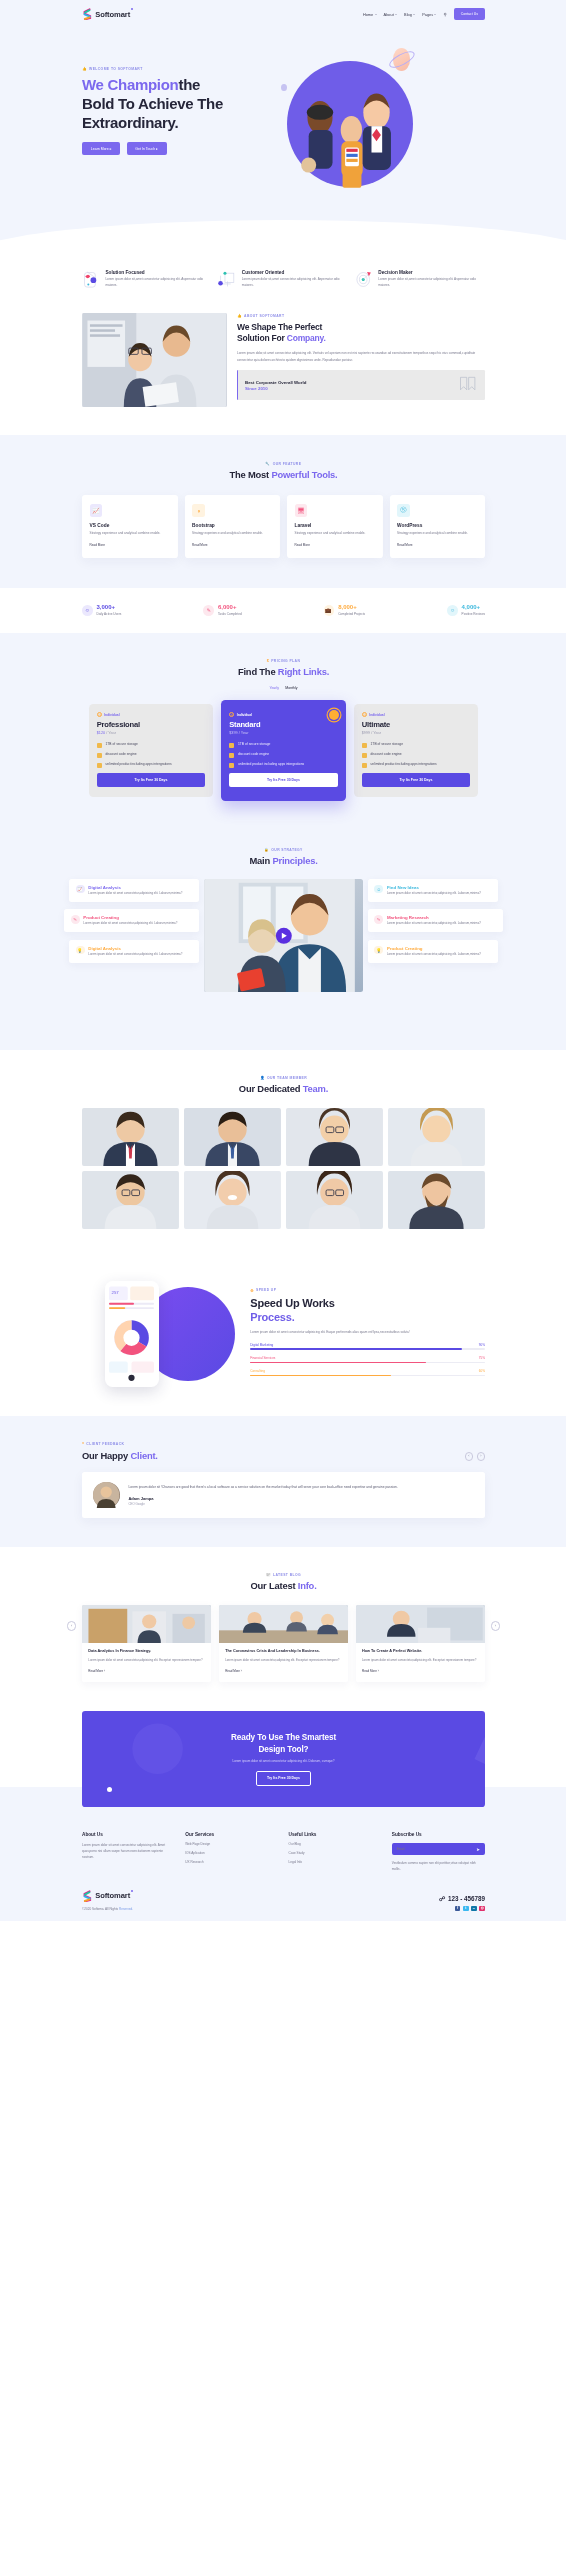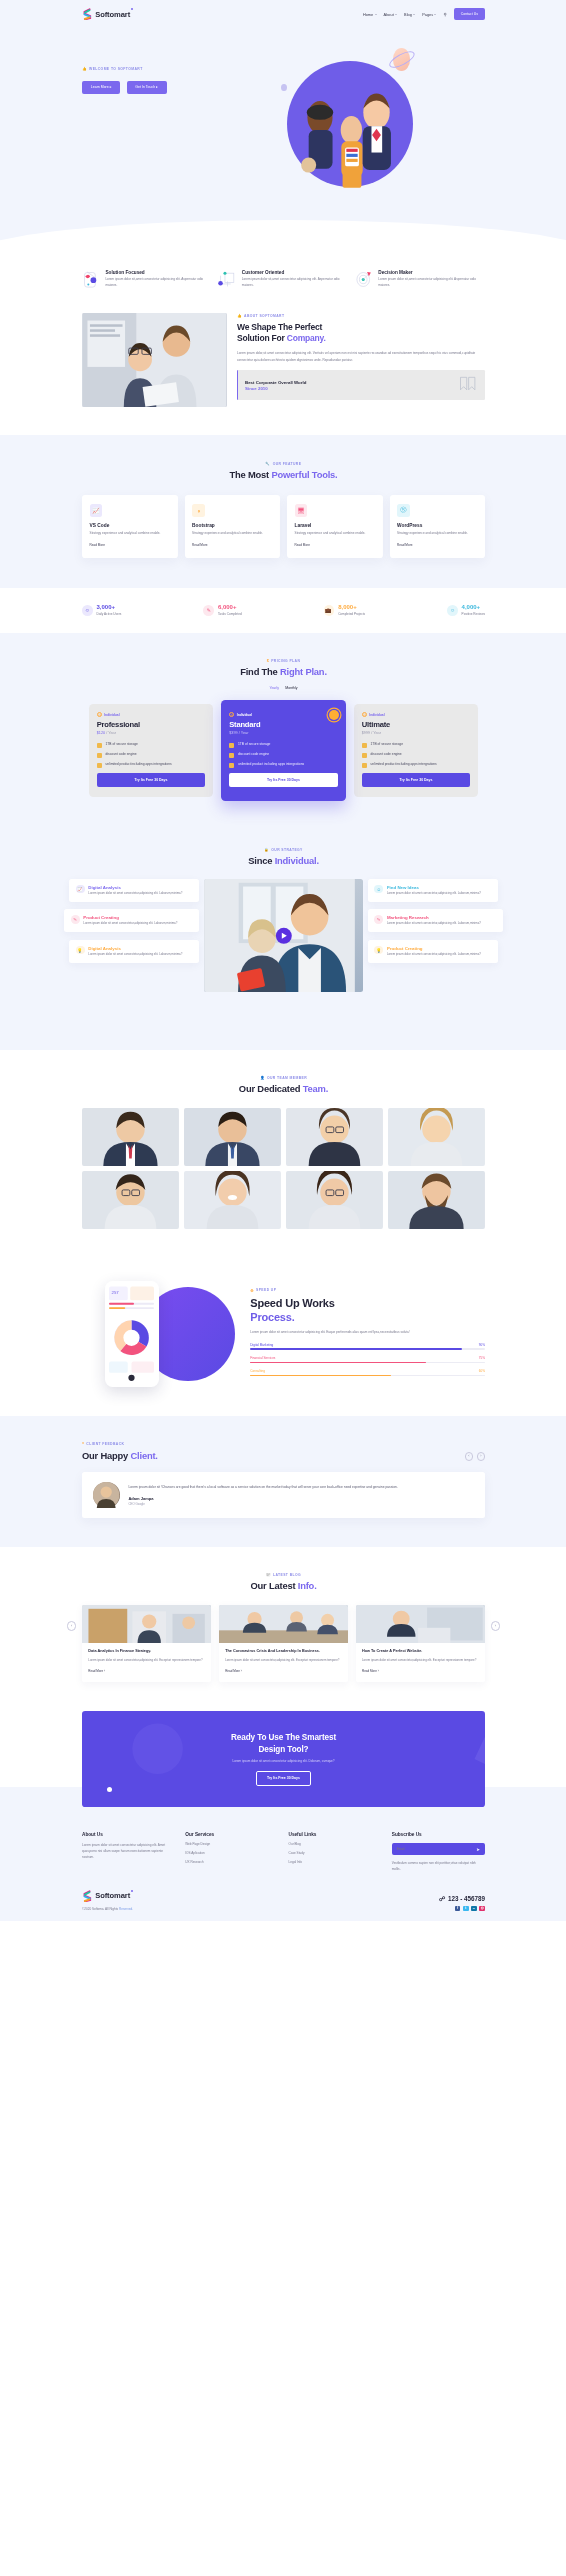--- a/index.html
+++ b/index.html
@@ -203,20 +203,25 @@
         <button class="btn-contact">Contact Us</button>
       </nav>
     </div>
 
     <div class="container hero">
       <div class="hero-left">
         <div class="eyebrow">
           <span class="ey-ic">👍</span>
           <span>WELCOME TO SOFTOMART</span>
         </div>
+        <h1 class="hero-h">
+          <span class="accent">We Champion</span><span>the</span><br>
+          <span>Bold To Achieve The</span><br>
+          <span>Extraordinary.</span>
+        </h1>
         <div class="hero-btns">
           <button class="btn-p"><span>Learn More</span> ▸</button>
           <button class="btn-p"><span>Get In Touch</span> ▸</button>
         </div>
       </div>
       <div class="hero-art">
         <div class="hero-blob"></div>
         <svg width="157" height="157" viewBox="0 0 250 250" style="position:absolute;left:0;top:0;">
           <ellipse cx="78" cy="120" rx="20" ry="26" fill="#7a4a2a"></ellipse>
           <rect x="60" y="140" width="38" height="62" rx="10" fill="#2d3560"></rect>
@@ -416,21 +421,21 @@
     </div>
   </section>
 
   <section class="sec-lite">
     <div class="container">
       <div class="sec-head">
         <div class="eyebrow">
           <span class="ey-ic">$</span>
           <span>PRICING PLAN</span>
         </div>
-        <h2 class="sec-h"><span>Find The </span><span class="accent">Right Plan.</span></h2>
+        <h2 class="sec-h"><span>Find The </span><span class="accent">Right Links.</span></h2>
         <div class="toggle">
           <span class="tg on">Yearly</span>
           <span class="tg">Monthly</span>
         </div>
       </div>
       <div class="plans">
 
         <div class="plan">
           <div class="p-tag">
               <span class="ic">☺</span>
@@ -507,21 +512,21 @@
     </div>
   </section>
 
   <section class="sec-lite" style="padding-top:0">
     <div class="container prin">
       <div class="sec-head">
         <div class="eyebrow">
           <span class="ey-ic">🔒</span>
           <span>OUR STRATEGY</span>
         </div>
-        <h2 class="sec-h"><span>Since </span><span class="accent">Individual.</span></h2>
+        <h2 class="sec-h"><span>Main </span><span class="accent">Principles.</span></h2>
       </div>
       <div class="prow">
         <div class="pcol">
           <div class="pbox" style="margin-left:-12.6px;">
             <span class="pb-ic" style="background:#ebe8fd;color:#7b68ee;">📈</span>
             <div>
                 <div class="pb-t" style="color:#7b68ee">Digital Analysis</div>
                 <div class="pb-d">Lorem ipsum dolor sit amet consectetur,adipisicing elit. Laborum,minima?</div>
               </div>
           </div>

